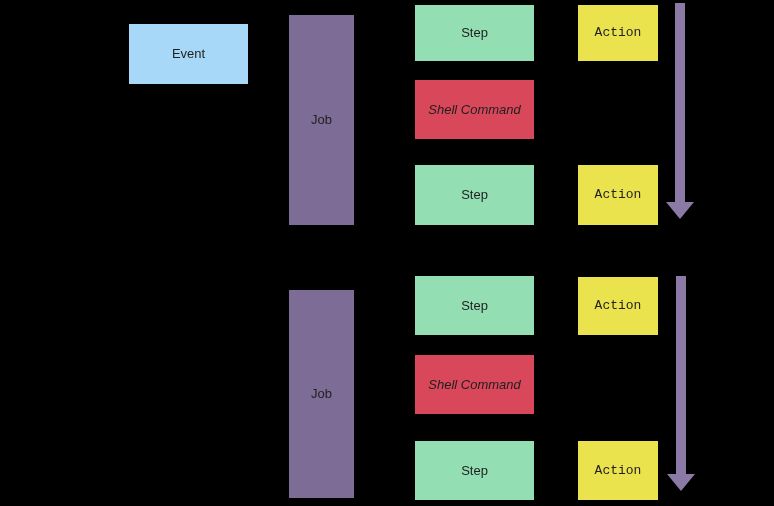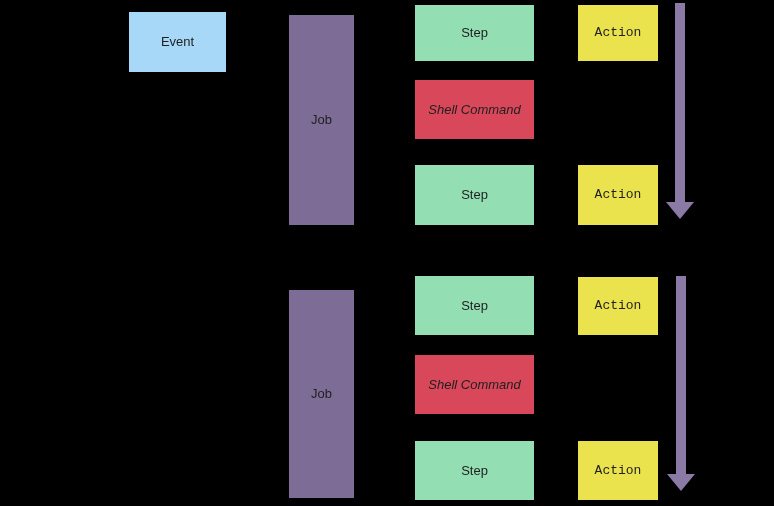--- a/index.html
+++ b/index.html
@@ -53,21 +53,21 @@
     border-left: 14px solid transparent;
     border-right: 14px solid transparent;
     border-top: 17px solid var(--c-arrow, #8a7aa5);
   }
 </style>
 </head>
 <body>
 
 <div class="canvas">
 
-  <div class="node event-node" style="left:129px; top:12px; width:97px; height:60px;">Event</div>
+  <div class="node event-node" style="left:129px; top:24px; width:119px; height:60px;">Event</div>
 
   <div class="node job-node" style="left:289px; top:15px; width:65px; height:210px;">Job</div>
   <div class="node job-node" style="left:289px; top:290px; width:65px; height:208px;">Job</div>
 
   <div class="node step-node" style="left:415px; top:5px; width:119px; height:56px;">Step</div>
   <div class="node shell-node" style="left:415px; top:80px; width:119px; height:59px;">Shell Command</div>
   <div class="node step-node" style="left:415px; top:165px; width:119px; height:60px;">Step</div>
 
   <div class="node step-node" style="left:415px; top:276px; width:119px; height:59px;">Step</div>
   <div class="node shell-node" style="left:415px; top:355px; width:119px; height:59px;">Shell Command</div>

